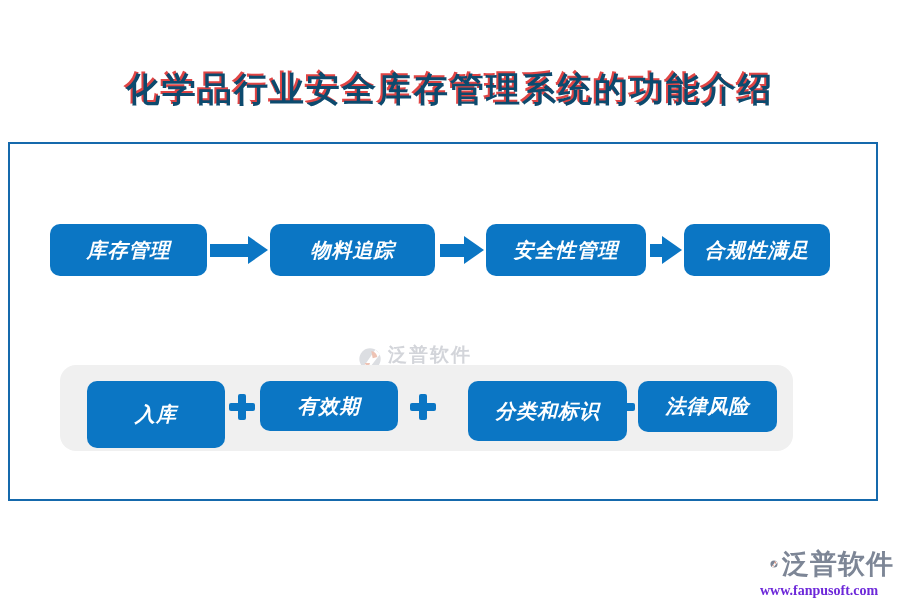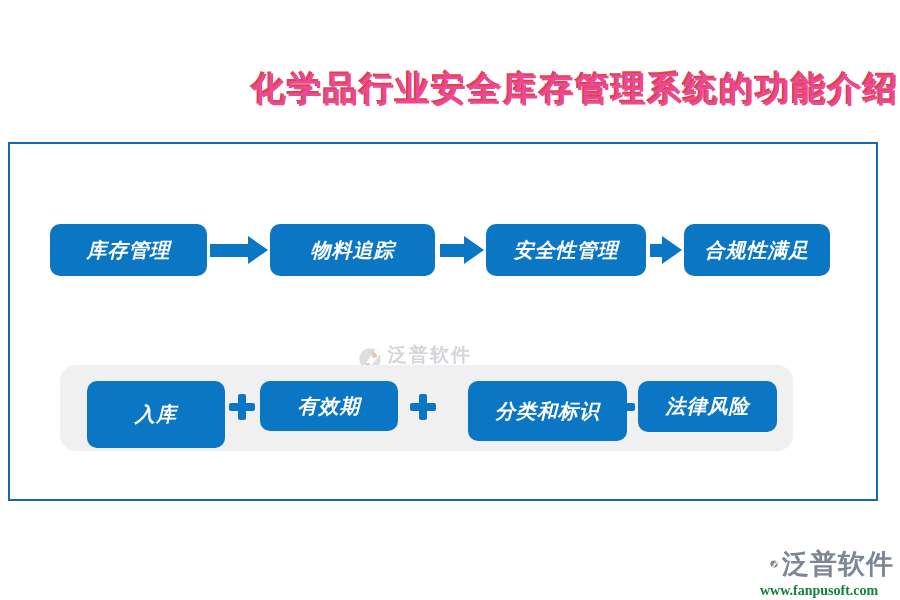--- a/index.html
+++ b/index.html
@@ -3,24 +3,24 @@
 <meta charset="utf-8">
 <style>
   html,body{margin:0;padding:0;background:#ffffff;}
   body{
     width:900px;height:600px;position:relative;overflow:hidden;
     font-family:"Liberation Sans", sans-serif;
   }
   
   .title{
     position:absolute;left:0;top:44px;width:900px;
-    text-align:right;
+    text-align:center;
     font-family:"Liberation Serif", serif;
     font-size:34px;font-weight:bold;letter-spacing:2px;
-    color:#ec4899;
+    color:#0c4a6e;
     text-shadow:-2px -2px 0 #e04545;
   }
   
   .frame{
     position:absolute;left:8px;top:142px;width:866px;height:355px;
     border:2px solid #1569ac;background:#ffffff;
   }
   
   .node{
     position:absolute;background:#0b76c4;border-radius:10px;
@@ -80,21 +80,21 @@
   }
   
   .footer-logo{position:absolute;left:760px;top:546px;width:134px;}
   .footer-row{display:flex;align-items:center;gap:4px;margin-left:10px;}
   .footer-brand{
     font-family:"Liberation Serif", serif;
     font-size:27px;font-weight:bold;color:#7d8696;letter-spacing:1px;white-space:nowrap;
   }
   .footer-url{
     font-family:"Liberation Serif", serif;
-    font-size:14px;font-weight:bold;color:#15803d;margin-top:1px;white-space:nowrap;
+    font-size:14px;font-weight:bold;color:#6d28d9;margin-top:1px;white-space:nowrap;
   }
 </style>
 </head>
 <body>
 
 <h1 class="title">化学品行业安全库存管理系统的功能介绍</h1>
 
 <div class="frame"></div>
 
 <div class="node b1">

